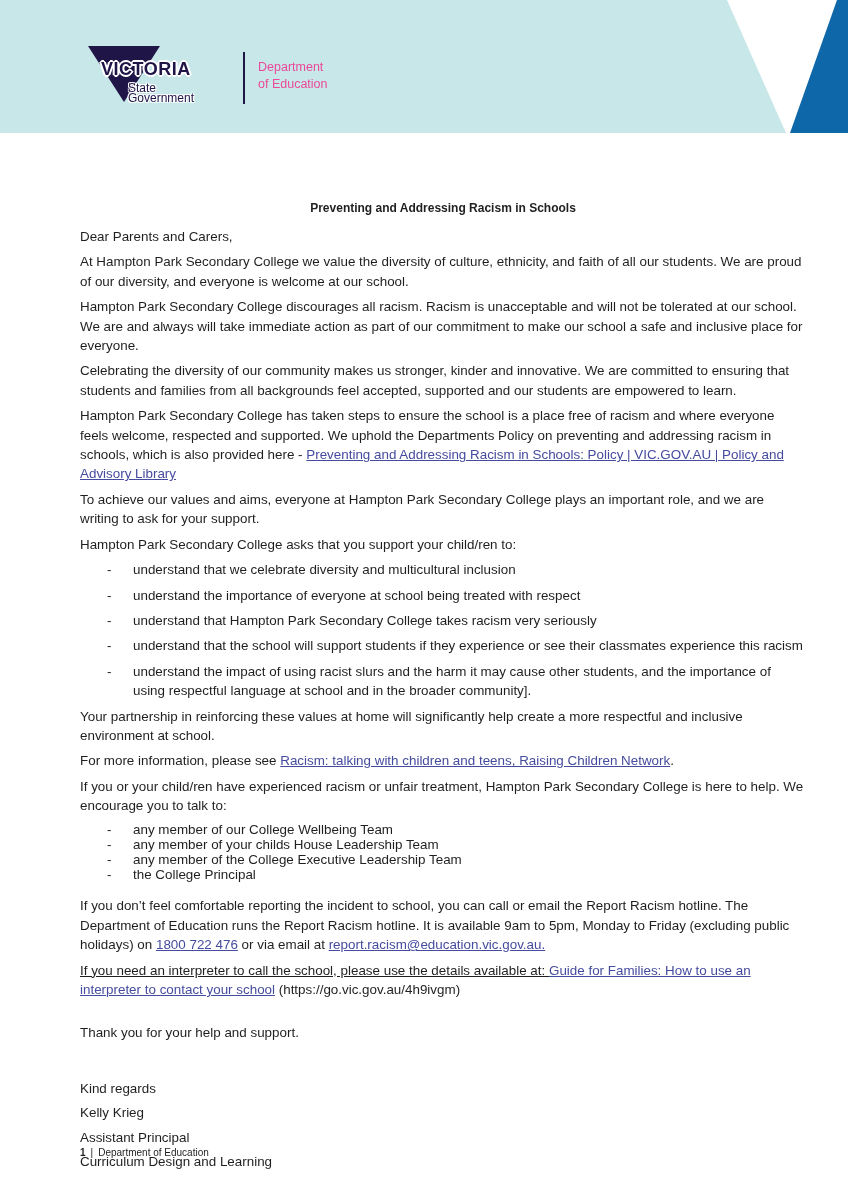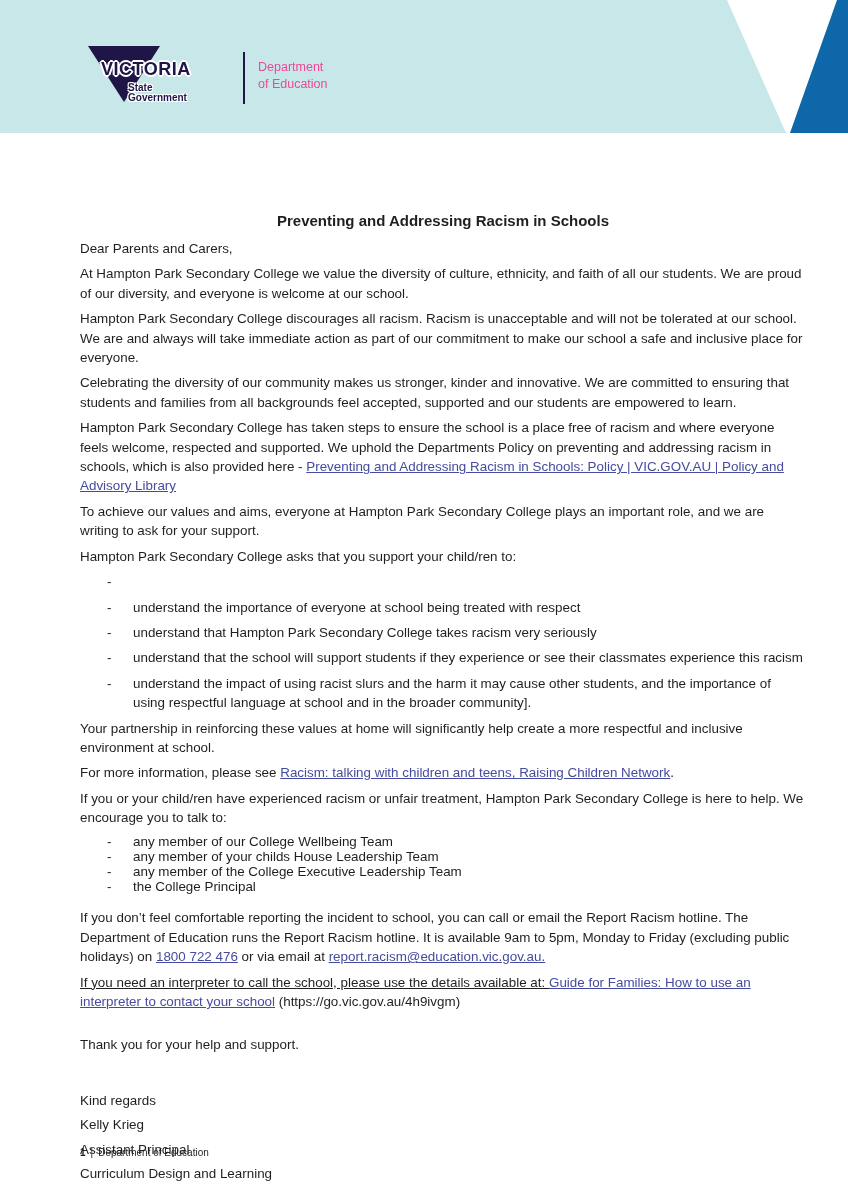--- a/index.html
+++ b/index.html
@@ -37,37 +37,37 @@
   }
   .logo-victoria {
     position: absolute; left: 13px; top: 13px;
     font-size: 18px; font-weight: bold; color: #201547; letter-spacing: 0.5px;
     text-shadow: -1px -1px 0 #fff, 1px -1px 0 #fff, -1px 1px 0 #fff, 1px 1px 0 #fff,
                  -2px 0 0 #fff, 2px 0 0 #fff, 0 -2px 0 #fff, 0 2px 0 #fff;
     white-space: nowrap;
   }
   .logo-sub {
     position: absolute; left: 40px; top: 37px;
-    font-size: 10px; font-weight: bold; color: #201547; line-height: 10px;
+    font-size: 12px; font-weight: normal; color: #201547; line-height: 10px;
     text-shadow: -1px -1px 0 #fff, 1px -1px 0 #fff, -1px 1px 0 #fff, 1px 1px 0 #fff;
     white-space: nowrap;
   }
   .logo-divider { position: absolute; left: 155px; top: 6px; width: 2px; height: 52px; background: #201547; }
   .logo-dept {
     position: absolute; left: 170px; top: 13px;
     font-size: 12.5px; color: #ec4899; line-height: 17px; white-space: nowrap;
   }
 
   
   .content {
     position: absolute; left: 80px; top: 133px; width: 726px;
     padding-top: 62px;
     font-size: 13.4px; line-height: 19.4px; color: #1f1f1f;
   }
-  .title { font-size: 15px; font-weight: bold; text-align: center; margin: 16px 0 9px 0; line-height: 19px; }
+  .title { font-size: 12px; font-weight: bold; text-align: center; margin: 4px 0 9px 0; line-height: 19px; }
   p { margin: 0 0 6px 0; }
 
   .list { margin: 0 0 6px 0; }
   .li { display: flex; padding-left: 27px; }
   .li .marker { flex: none; width: 26px; }
   .list-loose .li { margin-bottom: 6px; }
   .list-tight { line-height: 15.2px; margin: 4px 0 14px 0; }
   .list-tight .li { margin-bottom: 0; }
 
   .link { color: #454b9e; text-decoration: underline; cursor: pointer; }
@@ -114,20 +114,21 @@
     <p>Celebrating the diversity of our community makes us stronger, kinder and innovative. We are committed to ensuring that students and families from all backgrounds feel accepted, supported and our students are empowered to learn.</p>
 
     <p><span>Hampton Park Secondary College has taken steps to ensure the school is a place free of racism and where everyone feels welcome, respected and supported. We uphold the Departments Policy on preventing and addressing racism in schools, which is also provided here - </span><a class="link">Preventing and Addressing Racism in Schools: Policy | VIC.GOV.AU | Policy and Advisory Library</a></p>
 
     <p>To achieve our values and aims, everyone at Hampton Park Secondary College plays an important role, and we are writing to ask for your support.</p>
     <p>Hampton Park Secondary College asks that you support your child/ren to:</p>
 
     <div class="list list-loose">
       <div class="li">
           <span class="marker">-</span>
+          <span class="li-text">understand that we celebrate diversity and multicultural inclusion</span>
         </div>
       <div class="li">
           <span class="marker">-</span>
           <span class="li-text">understand the importance of everyone at school being treated with respect</span>
         </div>
       <div class="li">
           <span class="marker">-</span>
           <span class="li-text">understand that Hampton Park Secondary College takes racism very seriously</span>
         </div>
       <div class="li">

